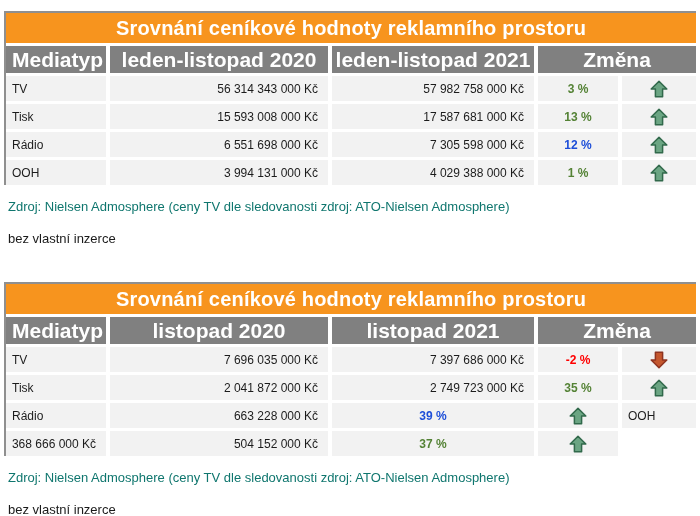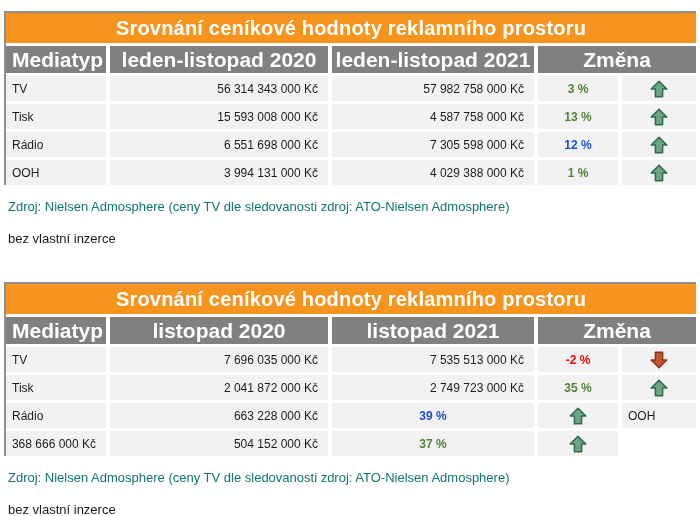--- a/index.html
+++ b/index.html
@@ -66,21 +66,21 @@
       <div class="cell num">57 982 758 000 Kč</div>
       <div class="cell pct" style="color: rgb(84, 130, 53);">3 %</div>
       <div class="cell arrow-cell">
           <svg viewBox="0 0 18 18" class="arrow-svg up">
             <path d="M9 1.2 L16.8 9 H12.6 V16.8 H5.4 V9 H1.2 Z" fill="#6ba583" stroke="#31694b" stroke-width="1.5" stroke-linejoin="round"></path>
           </svg>
         </div>
 
       <div class="cell label">Tisk</div>
       <div class="cell num">15 593 008 000 Kč</div>
-      <div class="cell num">4 587 758 000 Kč</div>
+      <div class="cell num">17 587 681 000 Kč</div>
       <div class="cell pct" style="color: rgb(84, 130, 53);">13 %</div>
       <div class="cell arrow-cell">
           <svg viewBox="0 0 18 18" class="arrow-svg up">
             <path d="M9 1.2 L16.8 9 H12.6 V16.8 H5.4 V9 H1.2 Z" fill="#6ba583" stroke="#31694b" stroke-width="1.5" stroke-linejoin="round"></path>
           </svg>
         </div>
 
       <div class="cell label">Rádio</div>
       <div class="cell num">6 551 698 000 Kč</div>
       <div class="cell num">7 305 598 000 Kč</div>
@@ -108,21 +108,21 @@
   <div class="tblwrap tbl2">
     <div class="title-bar">Srovnání ceníkové hodnoty reklamního prostoru</div>
     <div class="grid">
       <div class="hcell first">Mediatyp</div>
       <div class="hcell">listopad 2020</div>
       <div class="hcell">listopad 2021</div>
       <div class="hcell span2">Změna</div>
 
       <div class="cell label">TV</div>
       <div class="cell num">7 696 035 000 Kč</div>
-      <div class="cell num">7 535 513 000 Kč</div>
+      <div class="cell num">7 397 686 000 Kč</div>
       <div class="cell pct" style="color: rgb(255, 0, 0);">-2 %</div>
       <div class="cell arrow-cell">
           <svg viewBox="0 0 18 18" class="arrow-svg down">
             <path d="M9 1.2 L16.8 9 H12.6 V16.8 H5.4 V9 H1.2 Z" fill="#c4572e" stroke="#8e3320" stroke-width="1.5" stroke-linejoin="round"></path>
           </svg>
         </div>
 
       <div class="cell label">Tisk</div>
       <div class="cell num">2 041 872 000 Kč</div>
       <div class="cell num">2 749 723 000 Kč</div>

